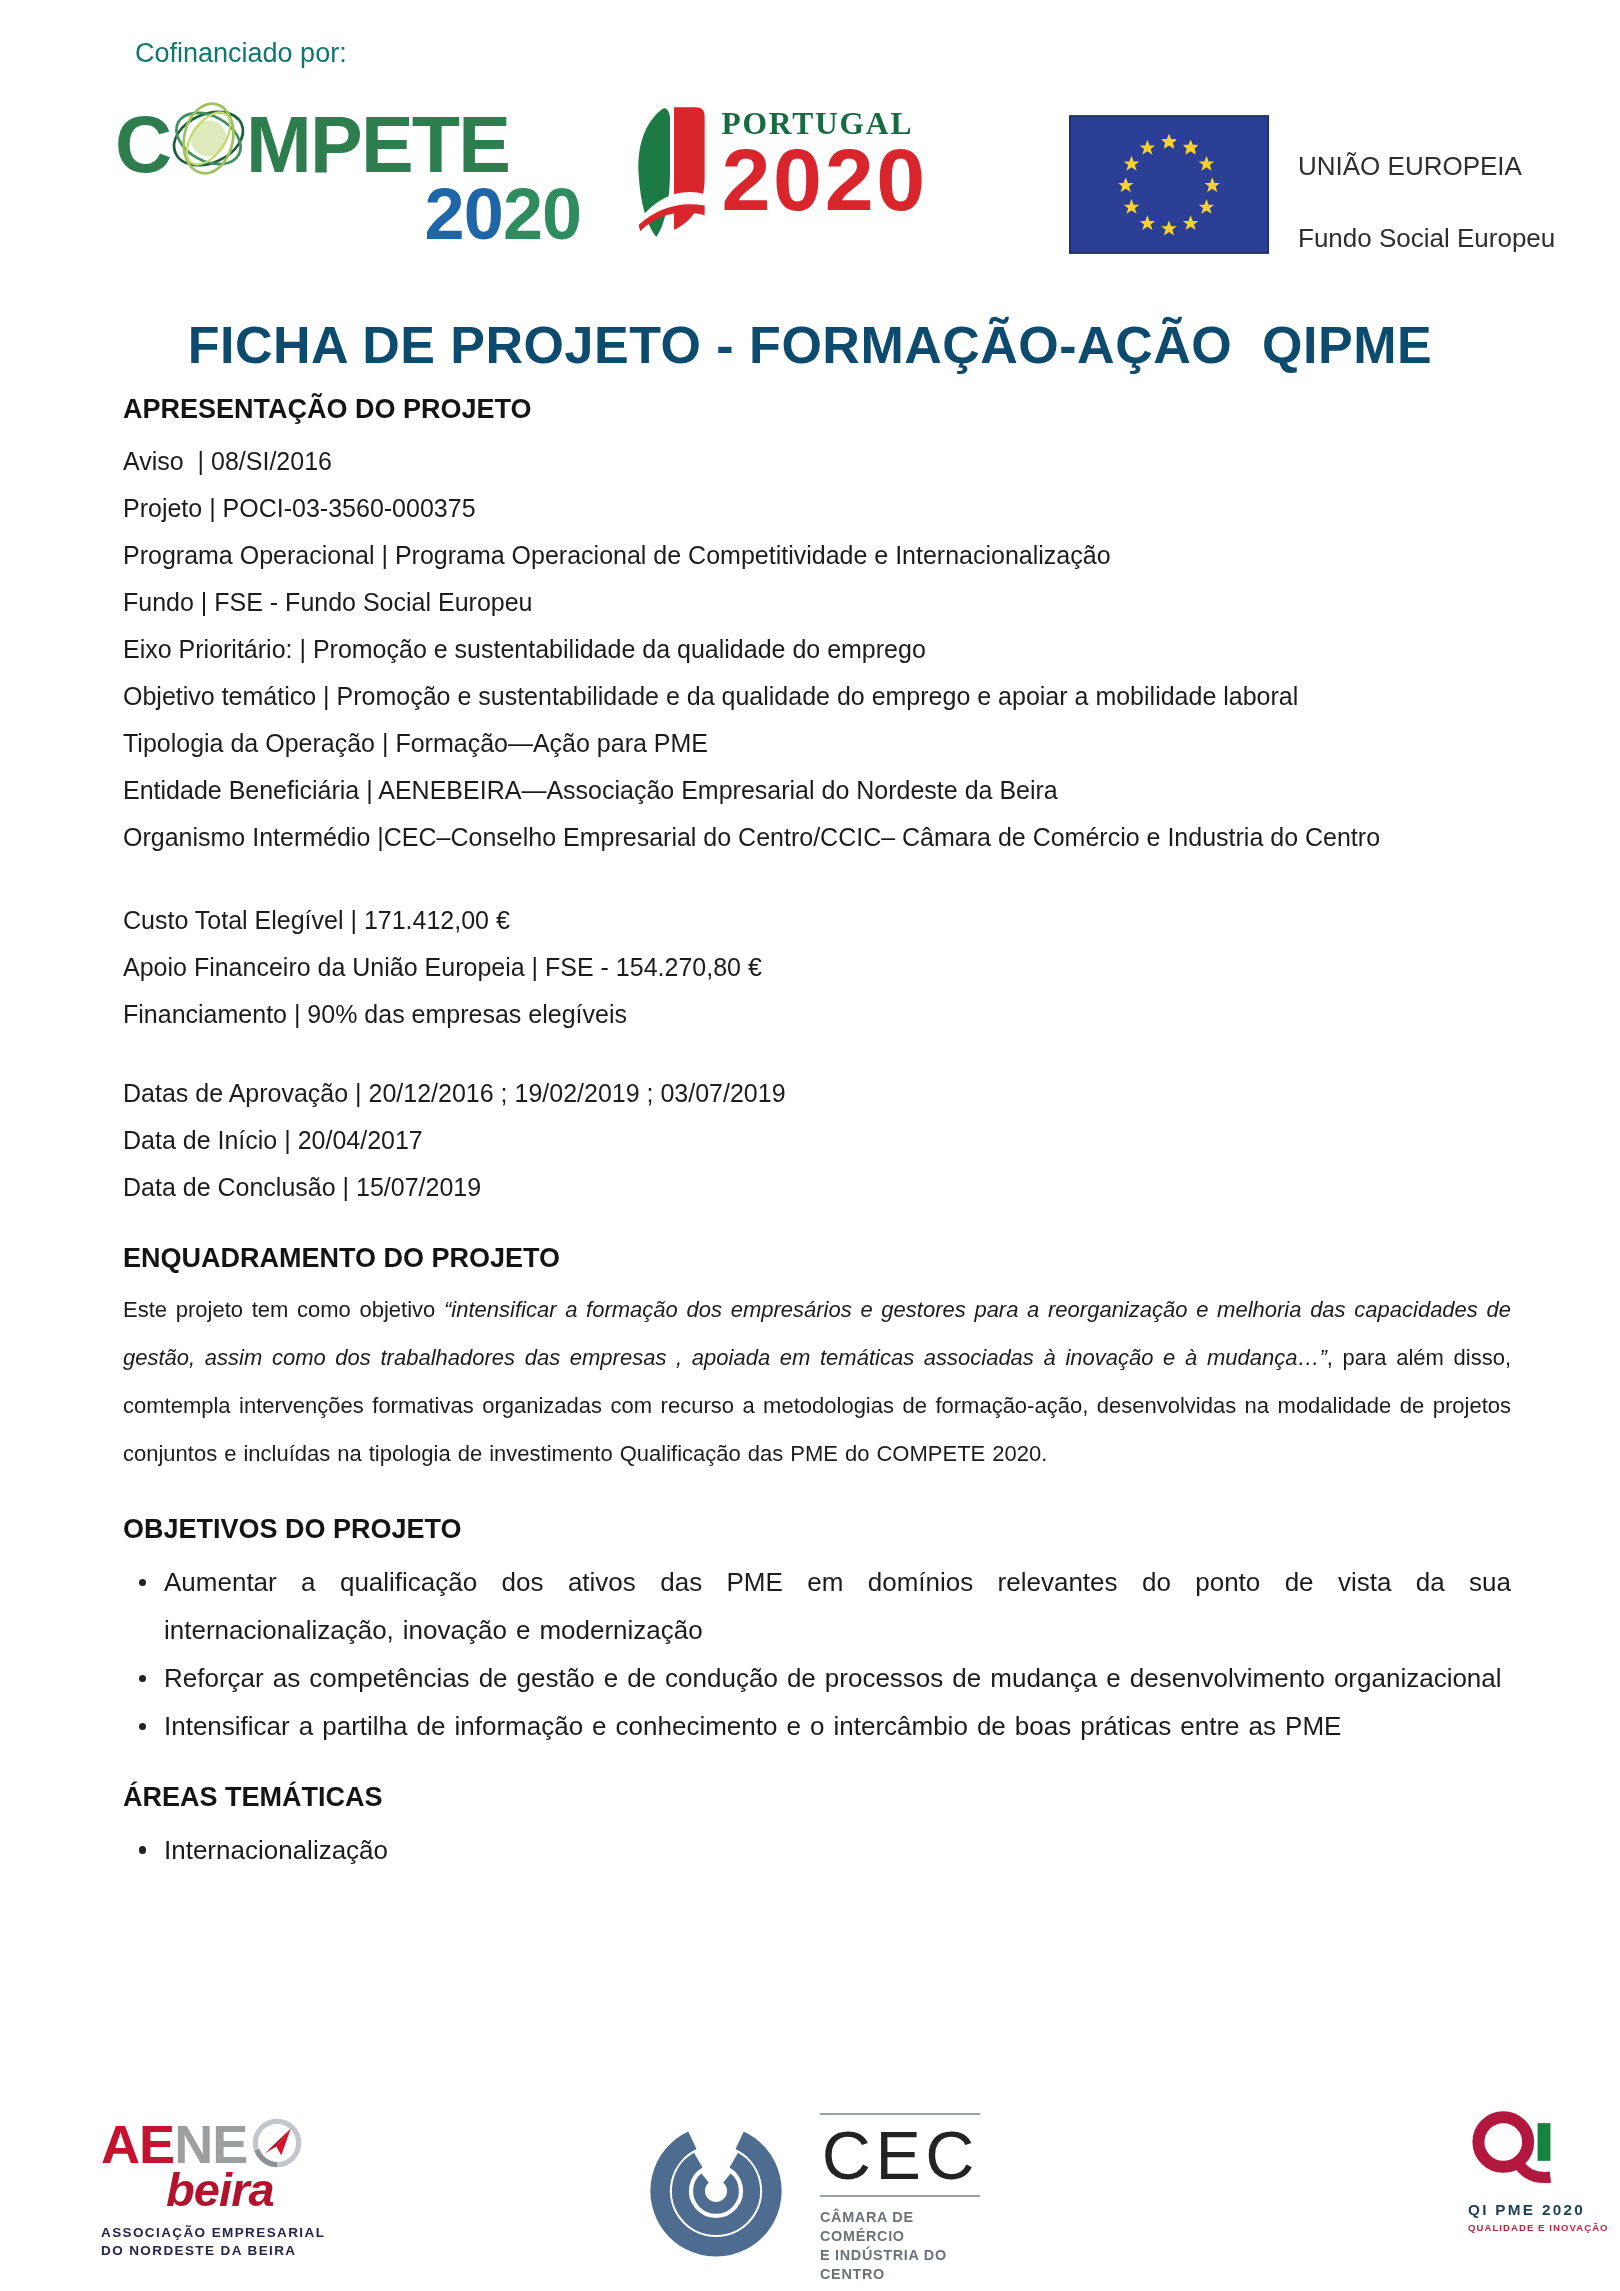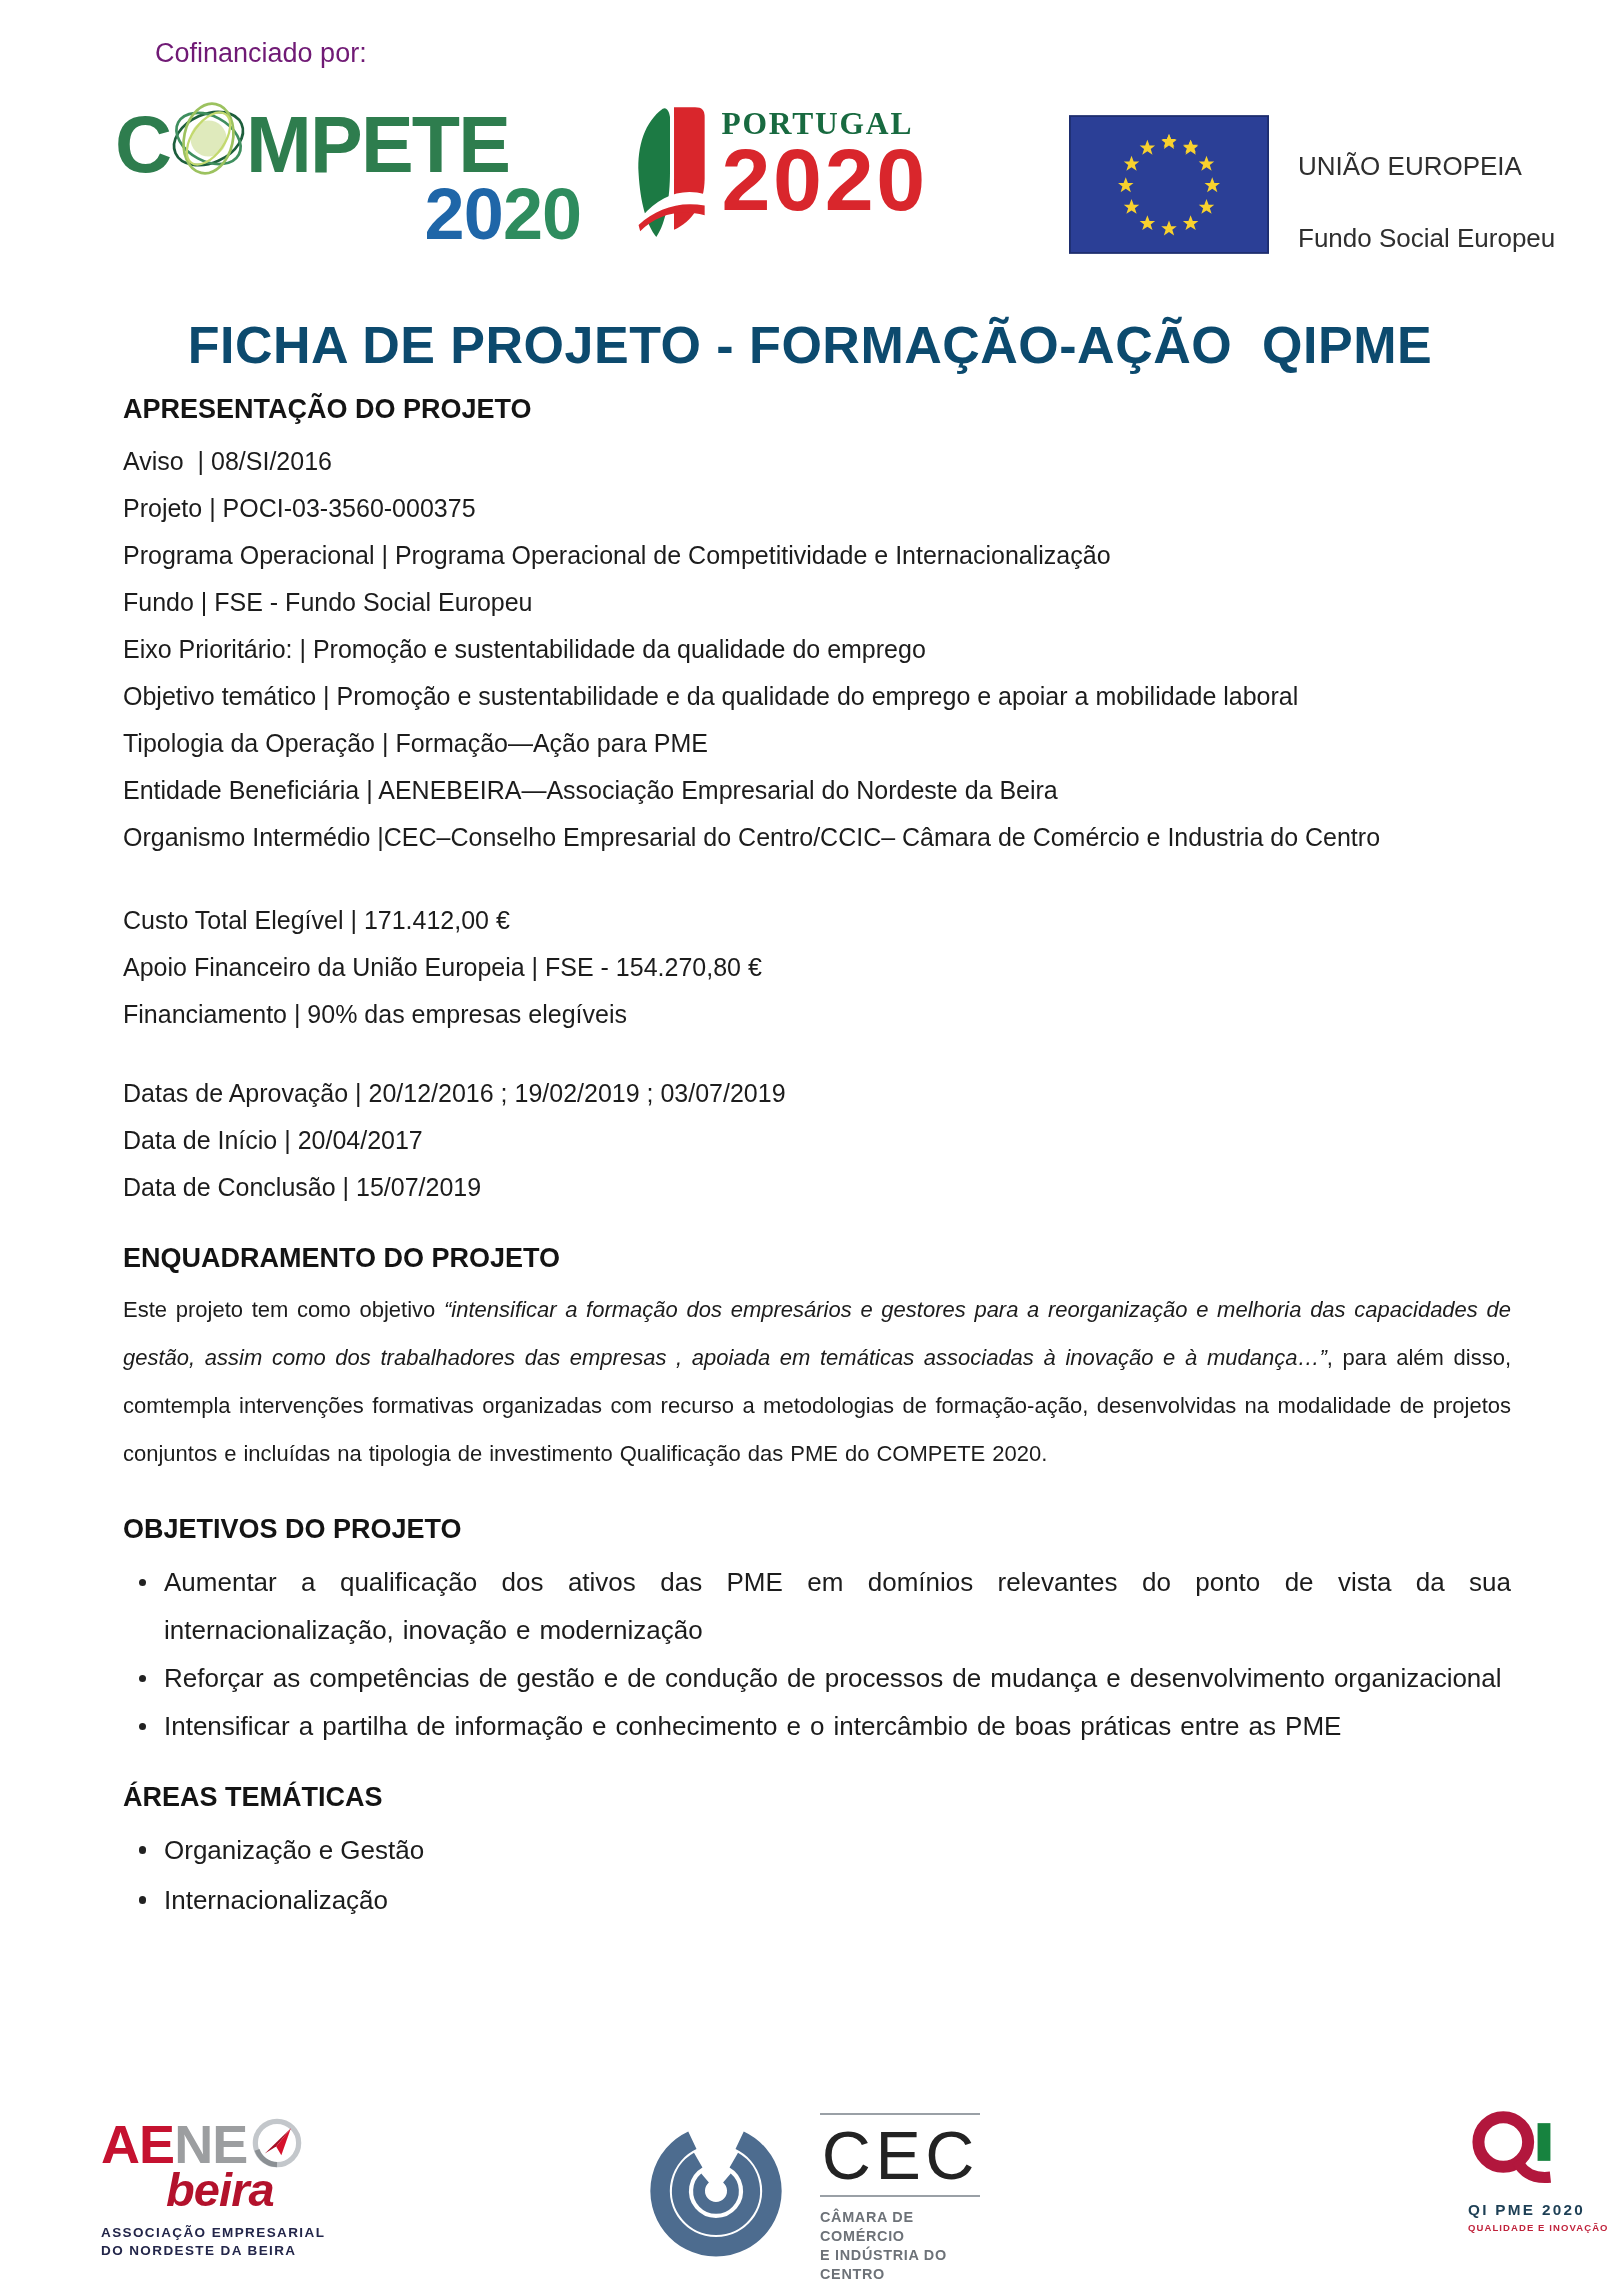--- a/index.html
+++ b/index.html
@@ -1,20 +1,20 @@
 <!DOCTYPE html>
 <html style="font-size:14.4px"><head>
 <meta charset="utf-8">
 <style>
   html,body{margin:0;padding:0;background:#e8e8e8;}
   .page{position:relative;width:1620px;height:2292px;background:#ffffff;margin:0 auto;
         font-family:"Liberation Sans",sans-serif;color:#1c1c1c;overflow:hidden;}
 
   
-  .cofinanced{position:absolute;left:135px;top:38px;font-size:27px;color:#701a75;margin-left:20px;}
+  .cofinanced{position:absolute;left:135px;top:38px;font-size:27px;color:#0f766e;}
 
   .compete{position:absolute;left:115px;top:97px;width:468px;}
   .compete-row1{display:flex;align-items:center;font-weight:700;font-size:79px;
                 color:#2e7d4e;letter-spacing:-1.8px;line-height:1;}
   .compete-globe{margin:0 -3.6px;}
   .compete-row2{text-align:right;font-weight:700;font-size:72px;letter-spacing:-0.9px;
                 line-height:1;margin-top:-14.4px;padding-right:1.8px;}
   .compete-year-left{color:#1f66a8;}
   .compete-year-right{color:#2e8c5e;}
 
@@ -172,21 +172,20 @@
 
     <h2 class="section-heading group-gap">OBJETIVOS DO PROJETO</h2>
     <ul class="bullets justify">
       <li><span>Aumentar a qualificação dos ativos das PME em domínios relevantes do ponto de vista da sua internacionalização, inovação e modernização</span></li>
       <li><span>Reforçar as competências de gestão e de condução de processos de mudança e desenvolvimento organizacional</span></li>
       <li><span>Intensificar a partilha de informação e conhecimento e o intercâmbio de boas práticas entre as PME</span></li>
     </ul>
 
     <h2 class="section-heading group-gap-sm">ÁREAS TEMÁTICAS</h2>
     <ul class="bullets areas">
-      <li><span>Organização e Gestão</span></li>
       <li><span>Internacionalização</span></li>
     </ul>
   </div>
 
   <div class="aene">
     <div class="aene-row1">
       <span class="aene-letters aene-red">AE</span>
         <span class="aene-letters aene-gray">NE</span>
       <span class="aene-compass">
         <svg width="52" height="52" viewBox="0 0 60 60">

